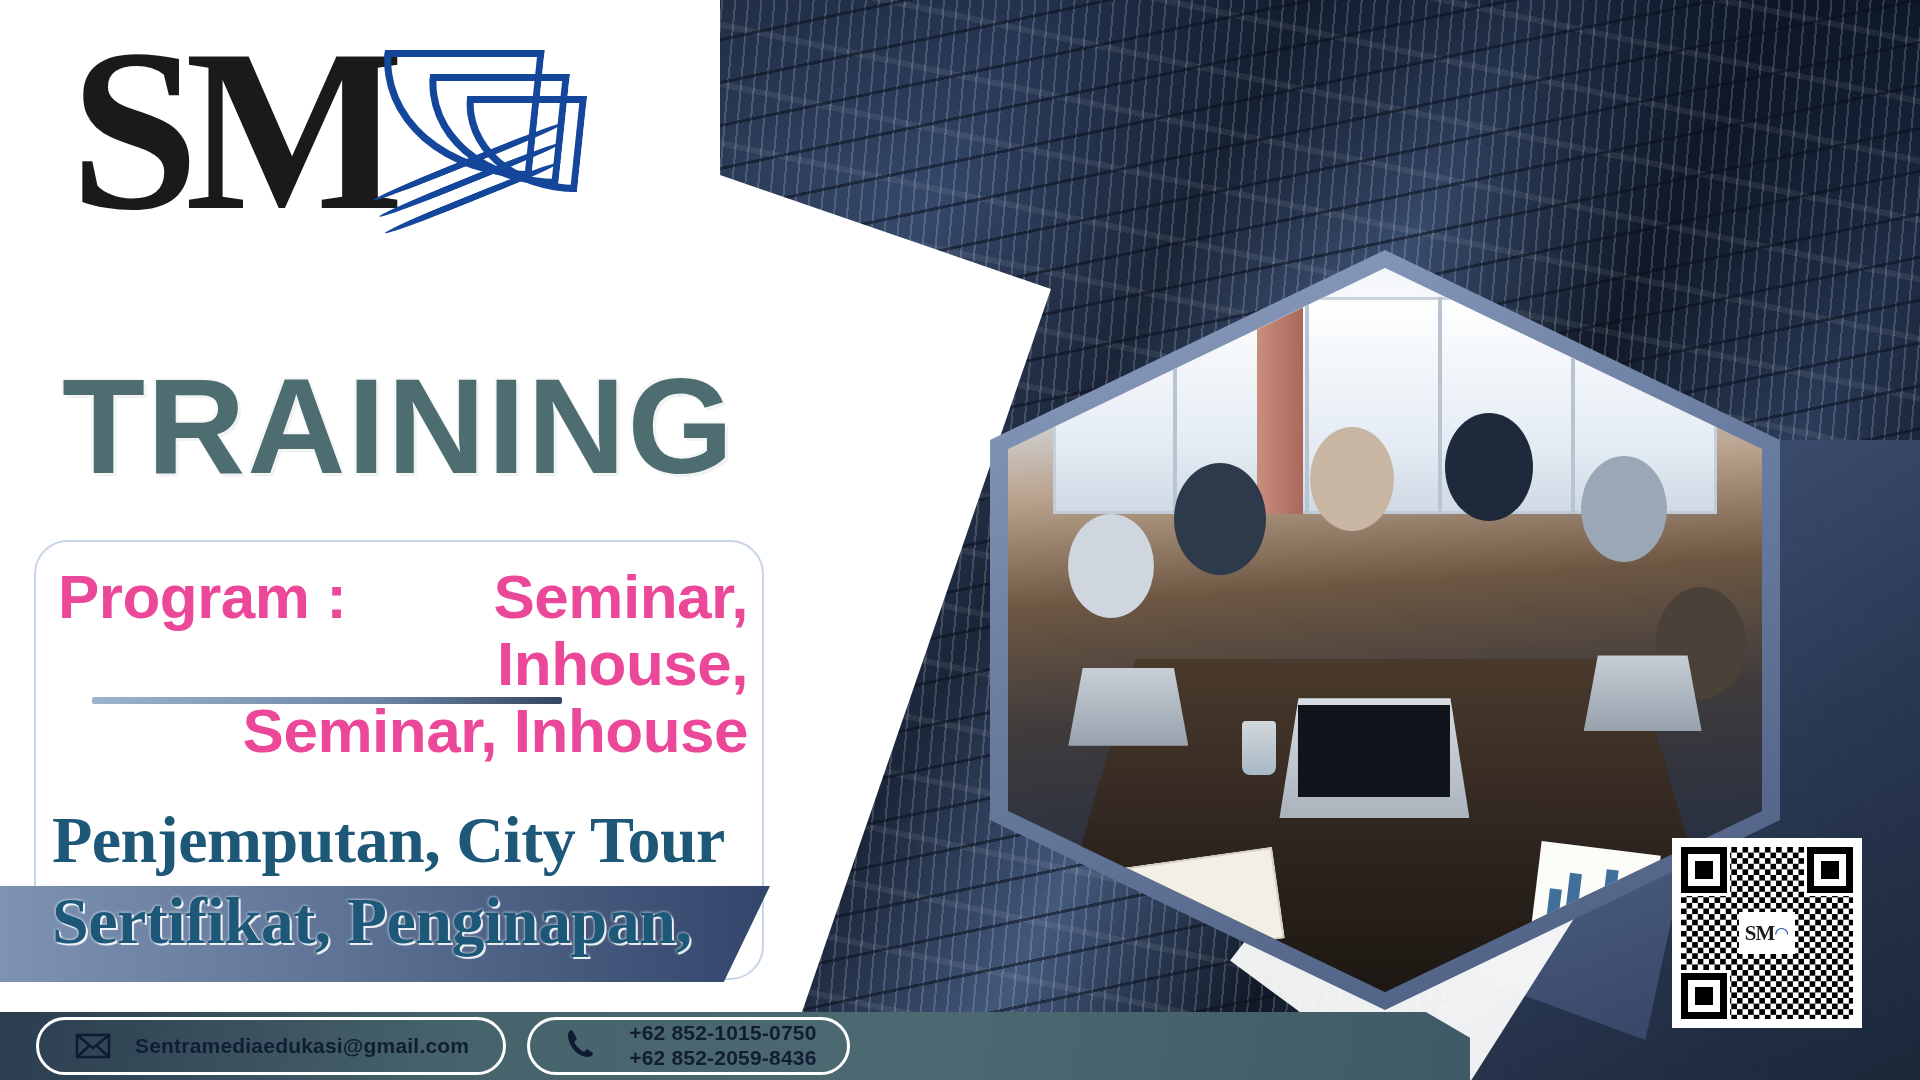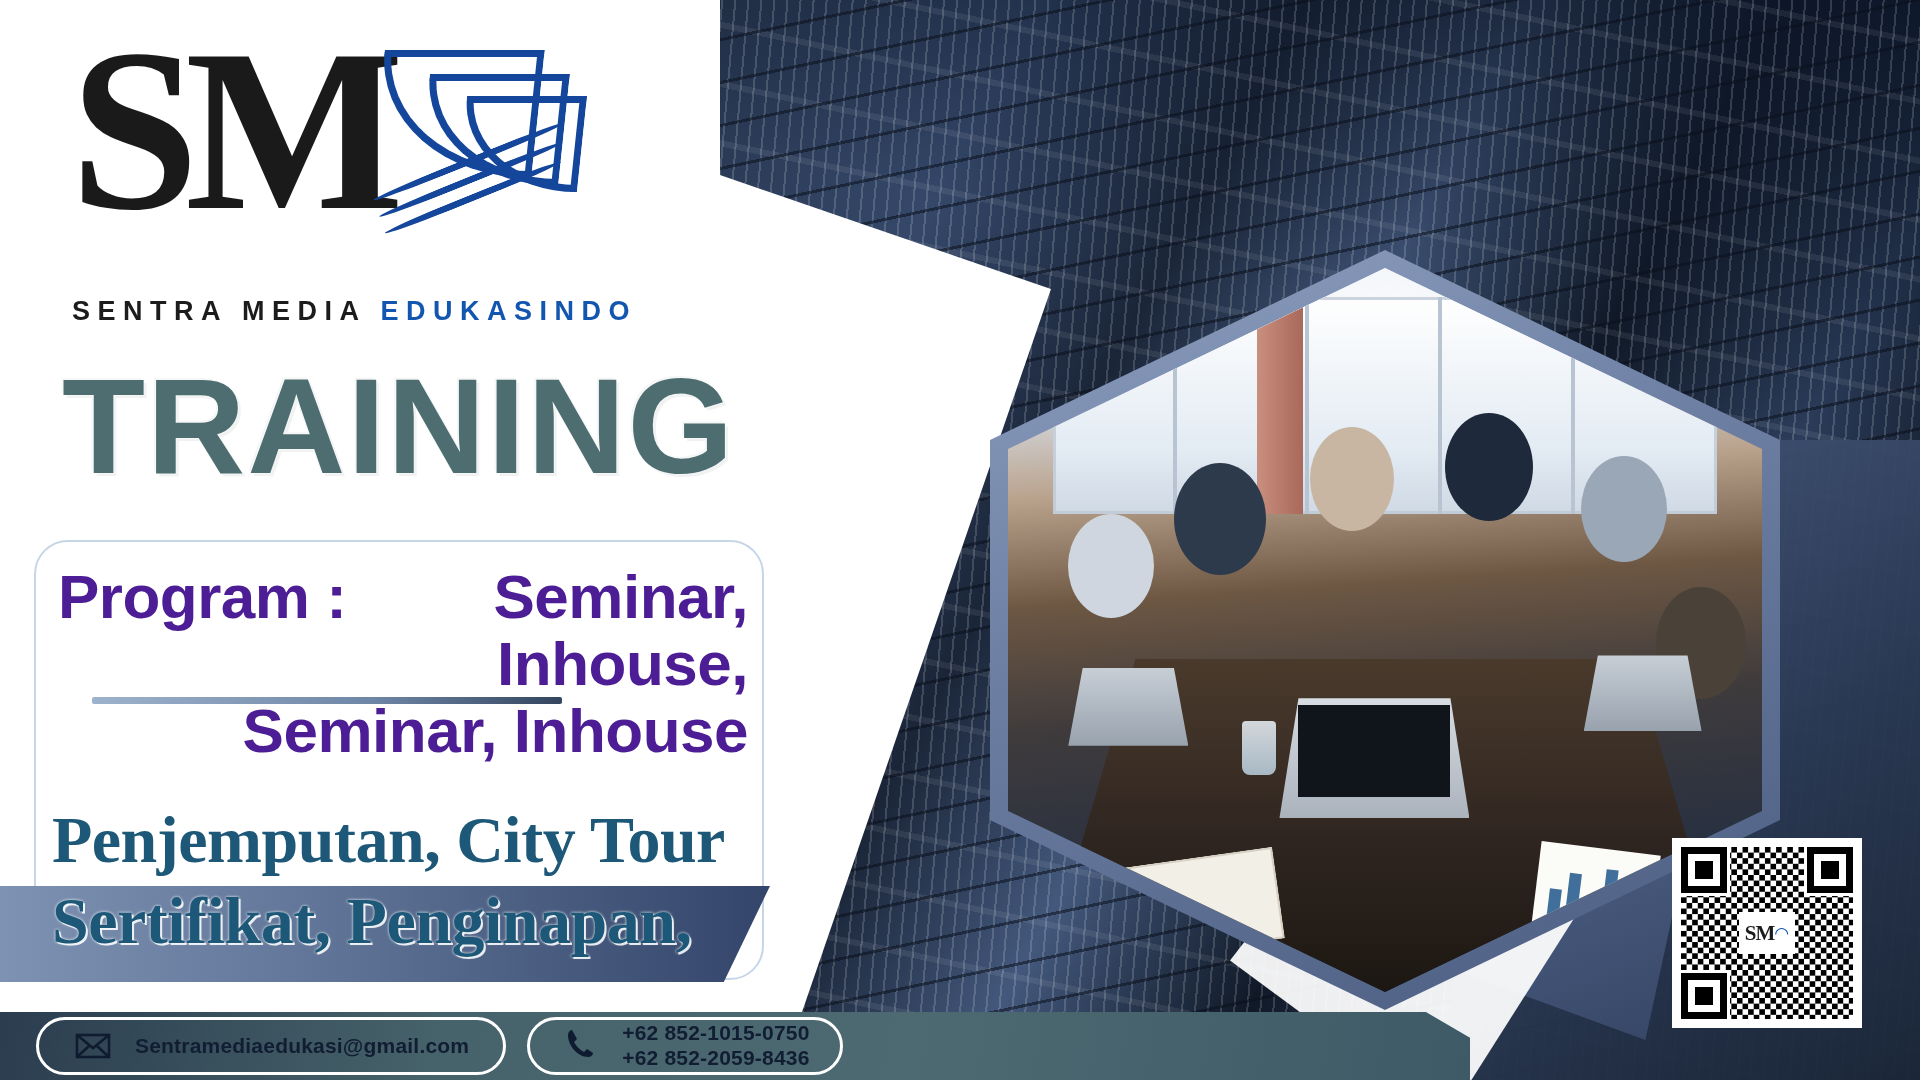--- a/index.html
+++ b/index.html
@@ -141,21 +141,21 @@
 
   .headline { position:absolute; left:62px; top:358px; font-size:136px; font-weight:700;
       color:#4e6d70; letter-spacing:2px; line-height:1;
       text-shadow:0 0 2px #fff, 3px 3px 0 #f1f3f3, -2px -2px 0 #f4f6f6; }
 
   .outline-box { position:absolute; left:34px; top:540px; width:730px; height:440px;
       border:2px solid #c6d6e6; border-radius:34px; background:transparent; }
 
   .program { position:absolute; left:58px; top:564px; width:690px;
       font-family:"Liberation Sans Narrow","Liberation Sans", sans-serif;
-      font-size:62px; font-weight:700; color:#4c1d95; line-height:1.08;
+      font-size:62px; font-weight:700; color:#ec4899; line-height:1.08;
       letter-spacing:-.5px; text-align:right; }
   .program .lead { float:left; }
 
   .rule { position:absolute; left:92px; top:697px; width:470px; height:7px;
       background:linear-gradient(90deg,#9db2cc 0%,#6e86a6 60%,#33455f 100%);
       border-radius:2px; }
 
   .band { position:absolute; left:0; top:886px; width:770px; height:96px;
       background:linear-gradient(90deg,#7e93b3 0%,#5d7295 45%,#33456a 100%);
       clip-path:polygon(0 0,100% 0,94% 100%,0 100%); }
@@ -168,21 +168,21 @@
   
   .contact-bar { position:absolute; left:0; bottom:0; width:1470px; height:68px;
       background:linear-gradient(100deg,#2b3d4f 0%,#46626a 30%,#4d6a72 62%,#3e5a66 100%);
       clip-path:polygon(0 0,97% 0,100% 38%,100% 100%,0 100%);
       display:flex; align-items:center; gap:21px; padding:0 26px 0 26px; }
   .pill { display:flex; align-items:center; gap:22px; height:58px;
       border:3px solid #ffffff; border-radius:40px; padding:0 34px;
       color:#16213a; font-weight:700; background:transparent; }
   .pill .txt { font-size:21px; white-space:nowrap; letter-spacing:.2px;
                color:#111d33; }
-  .pill .txt span { display:block; line-height:1.18; }
+  .pill .txt span { display:block; line-height:1.18;margin-left:7px; }
   .ico { width:40px; height:40px; flex:none; display:flex; align-items:center;
          justify-content:center; color:#0f1b30; }
   .ico svg { width:100%; height:100%; }
   .pill-email   { margin-left:10px; }
   .pill-phone   { padding:0 30px; }
 </style>
 </head>
 <body>
 
 <div id="banner">
@@ -244,24 +244,20 @@
       <div class="sm-text">SM</div>
       <div class="book-arc">
         <i class="a1"></i>
           <i class="a2"></i>
           <i class="a3"></i>
         <span class="arcline l1"></span>
         <span class="arcline l2"></span>
         <span class="arcline l3"></span>
       </div>
     </div>
-    <div class="logo-tag">
-      <span>SENTRA MEDIA</span>
-      <em>EDUKASINDO</em>
-    </div>
   </div>
 
   <div class="headline">TRAINING</div>
 
   <div class="outline-box"></div>
 
   <div class="program">
     <span class="lead">Program :</span>
     <span>Seminar, Inhouse,</span><br>
     <span>Seminar, Inhouse</span>

